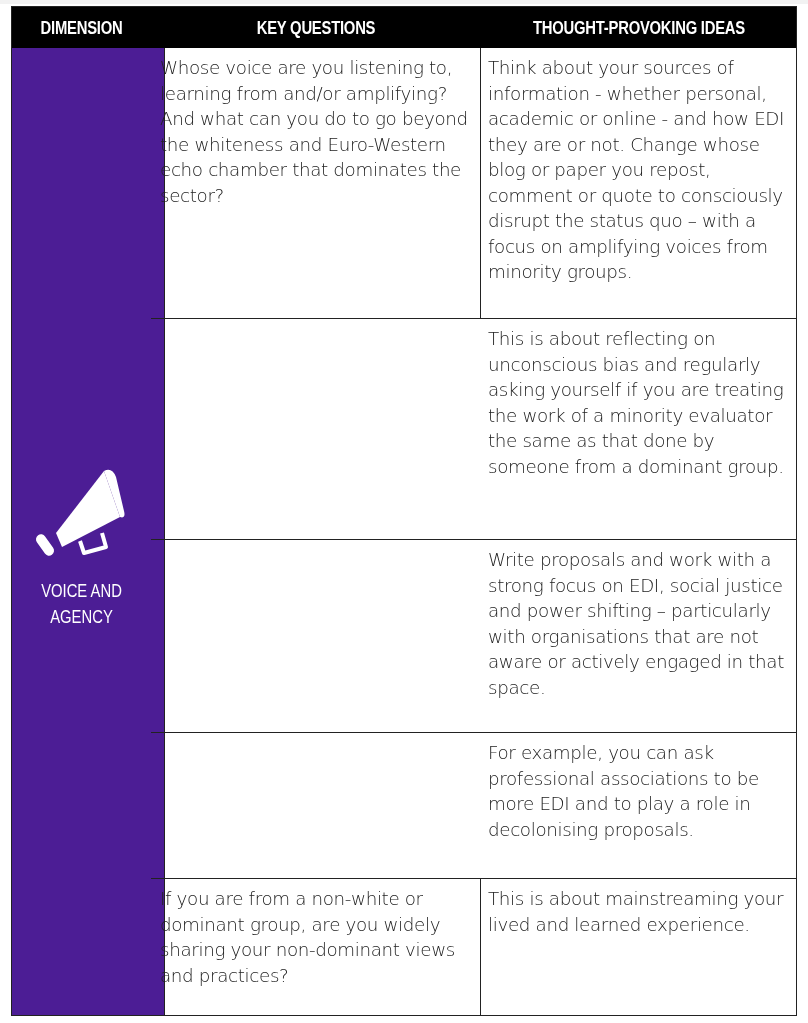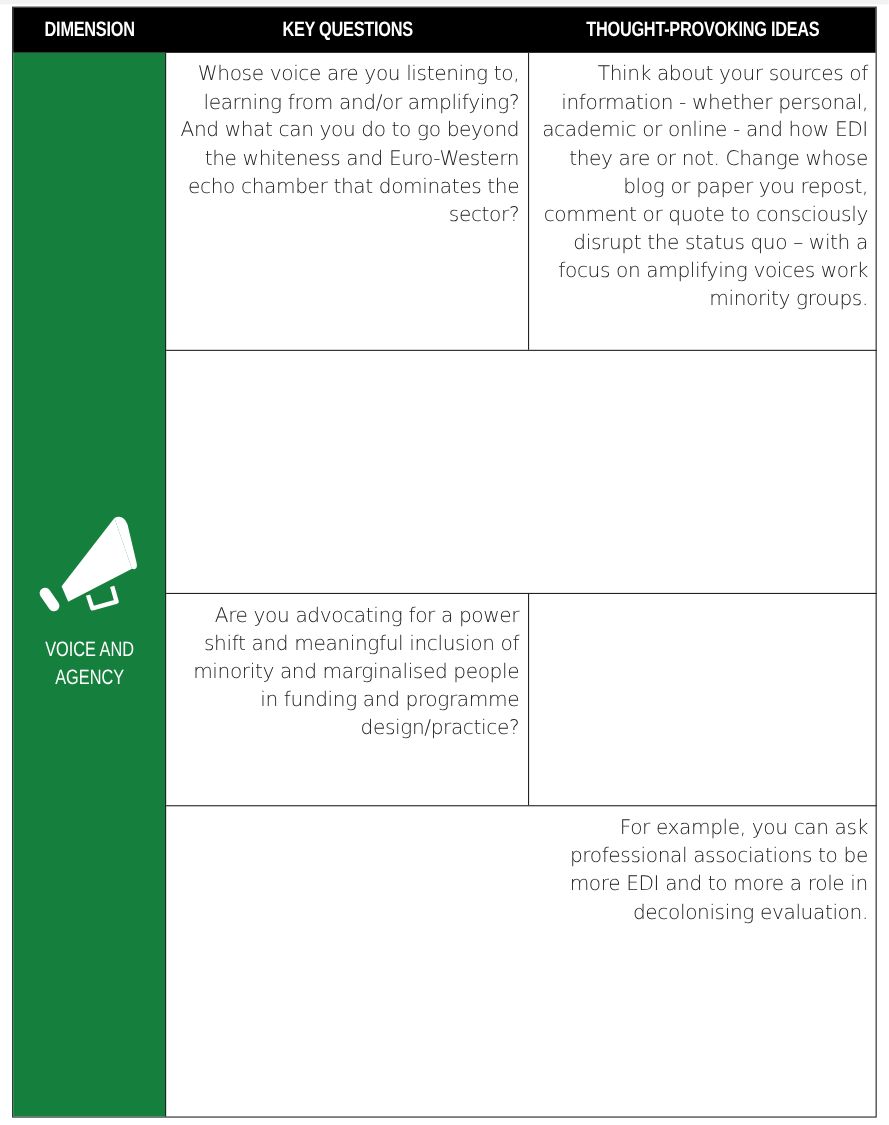--- a/index.html
+++ b/index.html
@@ -11,33 +11,32 @@
   }
   .header {
     position: absolute; left: 0; top: 0; width: 100%; height: 41px; background: #000;
   }
   .hcell {
     position: absolute; top: 0; height: 41px; line-height: 41px; text-align: center;
     color: #fff; font-family: "Liberation Sans", sans-serif; font-weight: bold;
     font-size: 19px; letter-spacing: -0.3px; transform: scaleX(0.78); transform-origin: center;
   }
   .dim-col {
-    position: absolute; left: 0; top: 41px; width: 139px; bottom: 0; background: #15803d;
+    position: absolute; left: 0; top: 41px; width: 153px; bottom: 0; background: #4c1d95;
     border-right: 1.5px solid #222; box-sizing: border-box;
   }
   .dim-label {
     position: absolute; left: 0; width: 139px; top: 530px; text-align: center; color: #fff;
     font-family: "Liberation Sans", sans-serif; font-size: 19px; line-height: 26px;
     transform: scaleX(0.78); transform-origin: center;
   }
   .megaphone { position: absolute; left: 16px; top: 413px; width: 100px; height: 100px; }
   .row {
     position: absolute; left: 139px; width: 646px; box-sizing: border-box;
     border-top: 1.5px solid #222;
-    text-align: right;
   }
   .row.first { border-top: none; }
   .cell {
     position: absolute; top: 0; bottom: 0; box-sizing: border-box; padding: 7px 8px 0 9px;
     font-family: "DejaVu Sans", sans-serif; font-size: 18.3px; line-height: 25.5px; color: #222;
     letter-spacing: -0.35px; font-weight: 300;
   }
   .cell.q { left: 0; width: 330px; border-right: 1.5px solid #222; }
   .cell.i { left: 330px; width: 316px; padding-left: 7px; }
 </style>
@@ -64,23 +63,28 @@
       <path d="M52,80 L56,92 L78,86 L74,72" fill="none" stroke="#fff" stroke-width="4" stroke-linejoin="round"></path>
     </svg>
     <div class="dim-label">
       <div>VOICE AND</div>
       <div>AGENCY</div>
     </div>
   </div>
 
   <div class="row first" style="top:41px;height:270px;">
     <div class="cell q">Whose voice are you listening to, learning from and/or amplifying? And what can you do to go beyond the whiteness and Euro-Western echo chamber that dominates the sector?</div>
-    <div class="cell i">Think about your sources of information - whether personal, academic or online - and how EDI they are or not. Change whose blog or paper you repost, comment or quote to consciously disrupt the status quo – with a focus on amplifying voices work minority groups.</div>
+    <div class="cell i">Think about your sources of information - whether personal, academic or online - and how EDI they are or not. Change whose blog or paper you repost, comment or quote to consciously disrupt the status quo – with a focus on amplifying voices from minority groups.</div>
   </div>
   <div class="row" style="top:311px;height:221px;">
+    <div class="cell i">This is about reflecting on unconscious bias and regularly asking yourself if you are treating the work of a minority evaluator the same as that done by someone from a dominant group.</div>
   </div>
   <div class="row" style="top:532px;height:193px;">
-    <div class="cell q">Are you advocating for a power shift and meaningful inclusion of minority and marginalised people in funding and programme design/practice?</div>
+    <div class="cell i">Write proposals and work with a strong focus on EDI, social justice and power shifting – particularly with organisations that are not aware or actively engaged in that space.</div>
   </div>
   <div class="row" style="top:725px;height:146px;">
-    <div class="cell i">For example, you can ask professional associations to be more EDI and to more a role in decolonising evaluation.</div>
+    <div class="cell i">For example, you can ask professional associations to be more EDI and to play a role in decolonising proposals.</div>
+  </div>
+  <div class="row" style="top:871px;height:137px;">
+    <div class="cell q">If you are from a non-white or dominant group, are you widely sharing your non-dominant views and practices?</div>
+    <div class="cell i">This is about mainstreaming your lived and learned experience.</div>
   </div>
 </div>
 
 </body></html>

